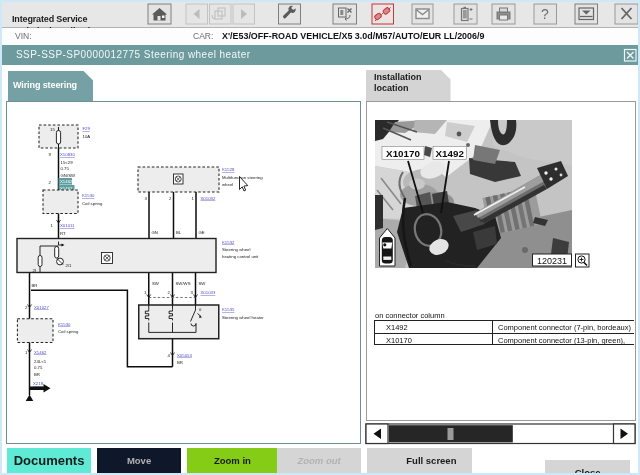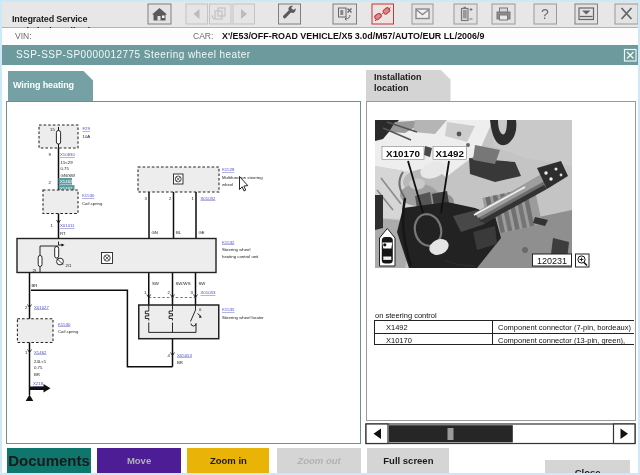--- a/index.html
+++ b/index.html
@@ -16,48 +16,48 @@
 
 <div class="abs" style="left:0;top:28px;width:640px;height:17px;background:#fdfdfd;"></div>
 <div class="abs" style="left:15px;top:31px;font-size:8.5px;color:#6e6e6e;">VIN:</div>
 <div class="abs" style="left:193px;top:31px;font-size:8.5px;color:#6e6e6e;">CAR:</div>
 <div class="abs" style="left:222px;top:31px;font-size:9px;font-weight:bold;color:#111;transform:scaleX(0.99);transform-origin:left top;white-space:nowrap;">X'/E53/OFF-ROAD VEHICLE/X5 3.0d/M57/AUTO/EUR LL/2006/9</div>
 
 <div class="abs" style="left:0;top:45px;width:640px;height:20px;background:#6d9a9d;"></div>
 <div class="abs" style="left:16px;top:49px;font-size:10px;font-weight:normal;color:#f2f8f8;letter-spacing:0.45px;">SSP-SSP-SP0000012775 Steering wheel heater</div>
 
 <div class="abs" style="left:8px;top:71px;width:85.3px;height:30px;background:#76a1a4;clip-path:polygon(0 0,75.6px 0,85.3px 9.7px,85.3px 30px,0 30px);"></div>
-<div class="abs" style="left:13px;top:79.5px;font-size:9px;font-weight:bold;color:#fff;letter-spacing:-0.1px;">Wiring heating</div>
+<div class="abs" style="left:13px;top:79.5px;font-size:9px;font-weight:bold;color:#fff;letter-spacing:-0.1px;">Wiring steering</div>
 
 <div class="abs" style="left:366px;top:70px;width:84.5px;height:31px;background:#d4d4d4;clip-path:polygon(0 0,75px 0,84.5px 9.5px,84.5px 31px,0 31px);"></div>
 <div class="abs" style="left:374px;top:71.5px;font-size:9px;font-weight:bold;color:#1a1a1a;line-height:11.5px;">Installation<br>location</div>
 
 <div class="abs" style="left:5.5px;top:101px;width:355px;height:343px;background:#fff;border:1.5px solid #6f8f90;box-sizing:border-box;"></div>
 
 <div class="abs" style="left:366px;top:101px;width:269.5px;height:320px;background:#fff;border:1px solid #9a9a9a;box-sizing:border-box;"></div>
 
-<div class="abs" style="left:375px;top:311px;font-size:7.5px;color:#111;">on steering control</div>
+<div class="abs" style="left:375px;top:311px;font-size:7.5px;color:#111;">on connector column</div>
 <div class="abs" style="left:374px;top:320px;width:260px;height:24.5px;border:1px solid #222;border-right:none;box-sizing:border-box;overflow:hidden;">
   <div style="height:12px;border-bottom:1px solid #222;position:relative;">
     <span style="position:absolute;left:11px;top:2px;font-size:7.5px;color:#111;">X1492</span>
     <span style="position:absolute;left:117px;top:0;bottom:0;border-left:1px solid #222;"></span>
     <span style="position:absolute;left:123px;top:2px;font-size:7.5px;color:#111;white-space:nowrap;">Component connector (7-pin, bordeaux)</span>
   </div>
   <div style="height:12px;position:relative;">
     <span style="position:absolute;left:11px;top:2px;font-size:7.5px;color:#111;">X10170</span>
     <span style="position:absolute;left:117px;top:0;bottom:0;border-left:1px solid #222;"></span>
     <span style="position:absolute;left:123px;top:2px;font-size:7.5px;color:#111;white-space:nowrap;">Component connector (13-pin, green),</span>
   </div>
 </div>
 
-<div class="abs" style="left:7.4px;top:447.5px;width:83.3px;height:25.5px;background:#0f766e;text-align:center;line-height:25.5px;font-size:15px;font-weight:bold;color:#1a1a1a;">Documents</div>
-<div class="abs" style="left:97.4px;top:447.5px;width:83.3px;height:25.5px;background:#4c1d95;text-align:center;line-height:25.5px;font-size:9.5px;font-weight:bold;color:#b2b2b2;">Move</div>
-<div class="abs" style="left:187.4px;top:447.5px;width:82px;height:25.5px;background:#eab308;text-align:center;line-height:25.5px;font-size:9.5px;font-weight:bold;color:#1a1a1a;">Zoom in</div>
+<div class="abs" style="left:7.4px;top:447.5px;width:83.3px;height:25.5px;background:#5eead4;text-align:center;line-height:25.5px;font-size:13px;font-weight:bold;color:#1a1a1a;">Documents</div>
+<div class="abs" style="left:97.4px;top:447.5px;width:83.3px;height:25.5px;background:#0f172a;text-align:center;line-height:25.5px;font-size:9.5px;font-weight:bold;color:#b2b2b2;">Move</div>
+<div class="abs" style="left:187.4px;top:447.5px;width:90px;height:25.5px;background:#84cc16;text-align:center;line-height:25.5px;font-size:9.5px;font-weight:bold;color:#1a1a1a;">Zoom in</div>
 <div class="abs" style="left:277.4px;top:447.5px;width:83.3px;height:25.5px;background:#d5d5d5;text-align:center;line-height:25.5px;font-size:9.5px;font-weight:bold;color:#b2b2b2;font-style:italic;">Zoom out</div>
-<div class="abs" style="left:367.4px;top:447.5px;width:82px;height:25.5px;background:#d5d5d5;text-align:center;line-height:25.5px;font-size:9.5px;font-weight:bold;color:#1a1a1a;">Full screen</div>
+<div class="abs" style="left:367.4px;top:447.5px;width:82px;height:25.5px;background:#d5d5d5;text-align:center;line-height:25.5px;font-size:9.5px;font-weight:bold;color:#1a1a1a;padding-left:23px;">Full screen</div>
 <div class="abs" style="left:545.4px;top:460px;width:84.5px;height:37px;background:#d5d5d5;text-align:center;line-height:25.5px;font-size:9.5px;font-weight:bold;color:#1a1a1a;">Close</div>
 
 <svg class="abs" style="left:0;top:0;" width="640" height="475" viewBox="0 0 640 475">
 <g id="toolbar">
 
   <rect x="148" y="4" width="23" height="20" fill="#e3e3e3" stroke="#808080"></rect>
   <path d="M159.5 8 L167 14.5 L165.5 14.5 L165.5 20.5 L153.5 20.5 L153.5 14.5 L152 14.5 Z" fill="#5a5a5a"></path>
   <rect x="157.5" y="16" width="3" height="4.5" fill="#e3e3e3"></rect>
   <rect x="162" y="15.5" width="2.5" height="2.5" fill="#f5f5f5"></rect>
 

